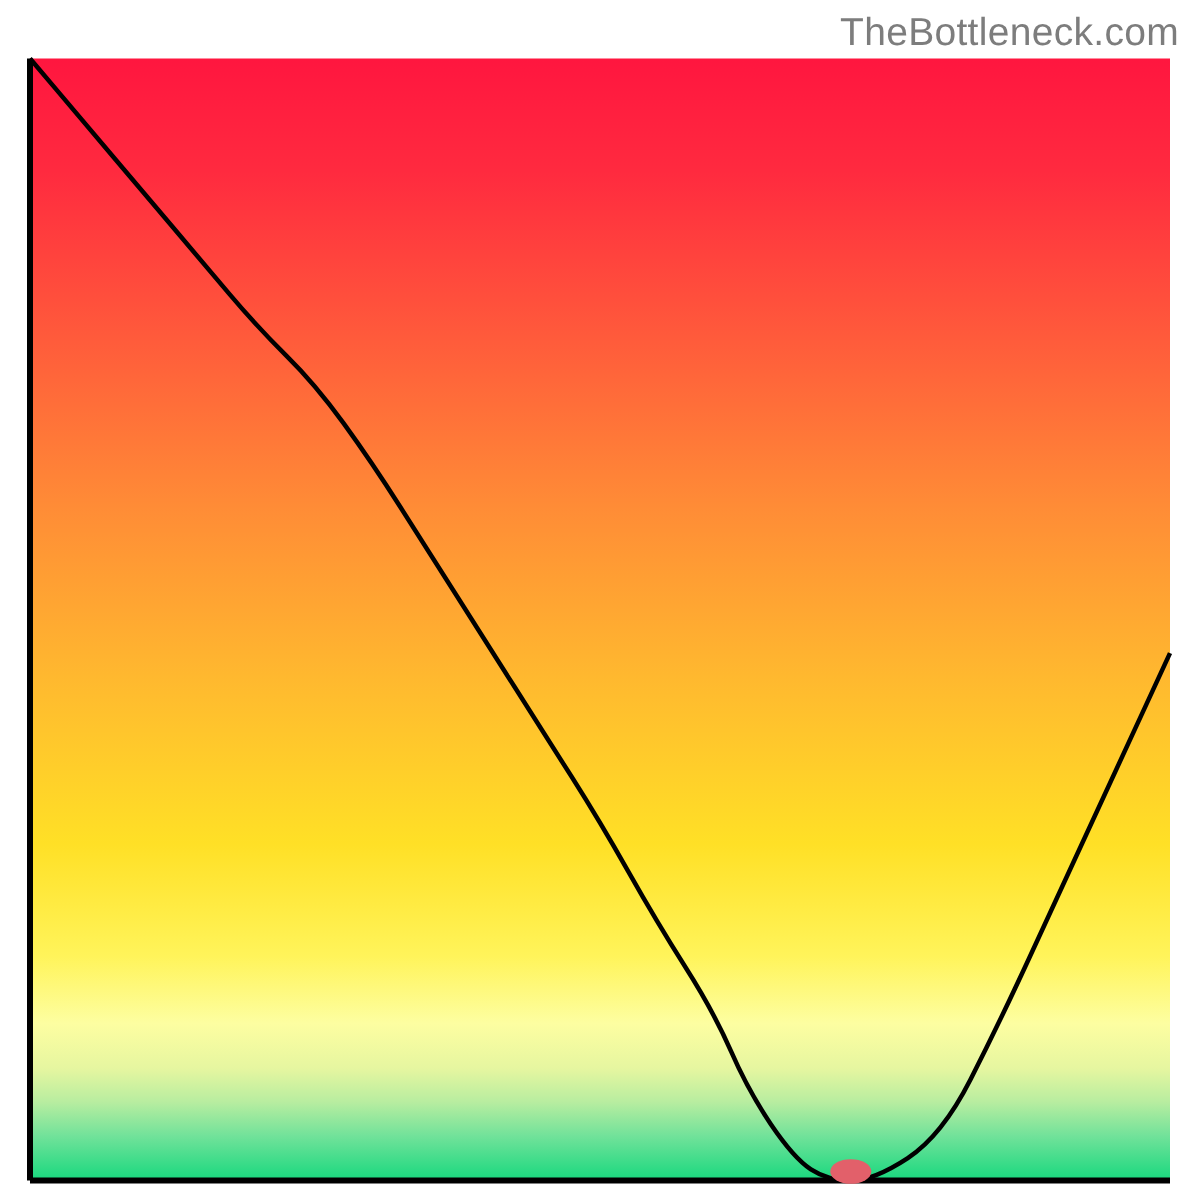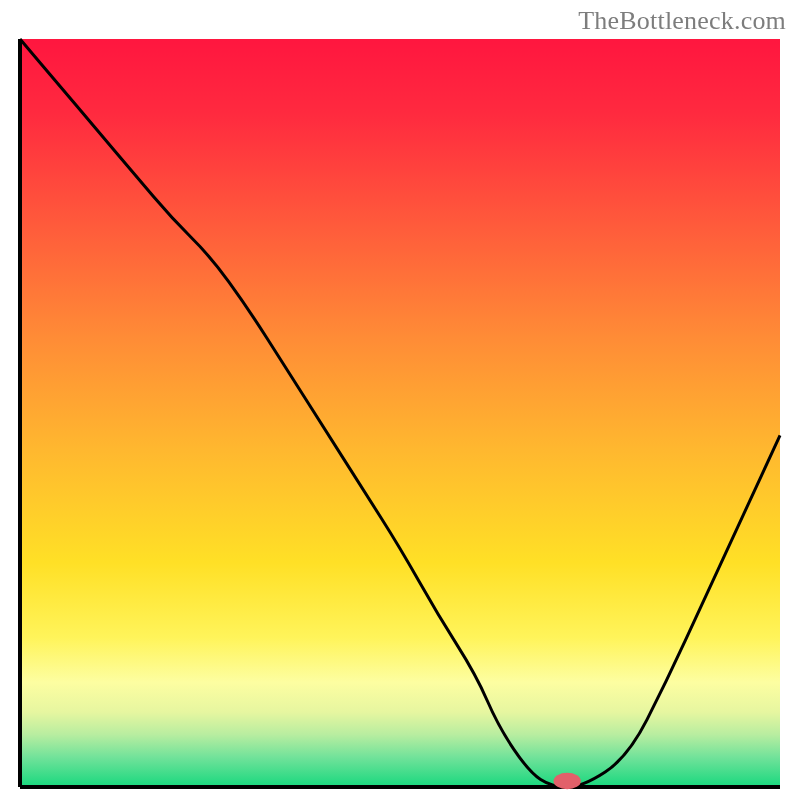--- a/index.html
+++ b/index.html
@@ -8,21 +8,20 @@
     width: 800px;
     height: 800px;
     background: #ffffff;
     font-family: Arial, Helvetica, sans-serif;
     overflow: hidden;
   }
   .chart-wrap {
     position: relative;
     width: 800px;
     height: 748px;
-    font-family: Liberation Serif, serif;
   }
   .watermark {
     position: absolute;
     top: 6px;
     right: 14px;
     font-size: 26px;
     font-weight: 500;
     color: #7d7d7d;
     letter-spacing: 0.2px;
   }

